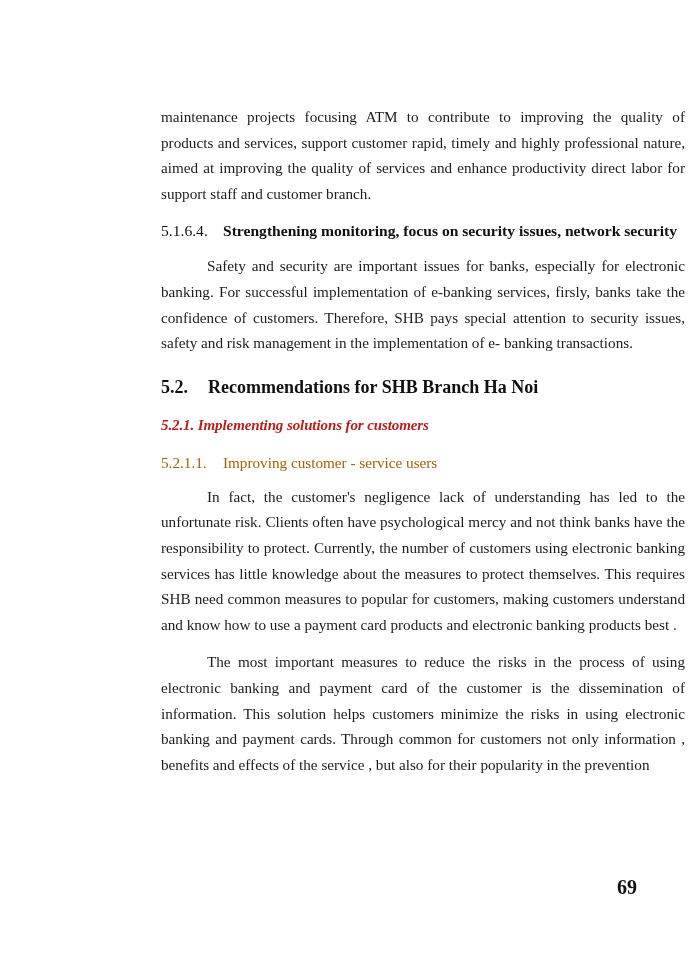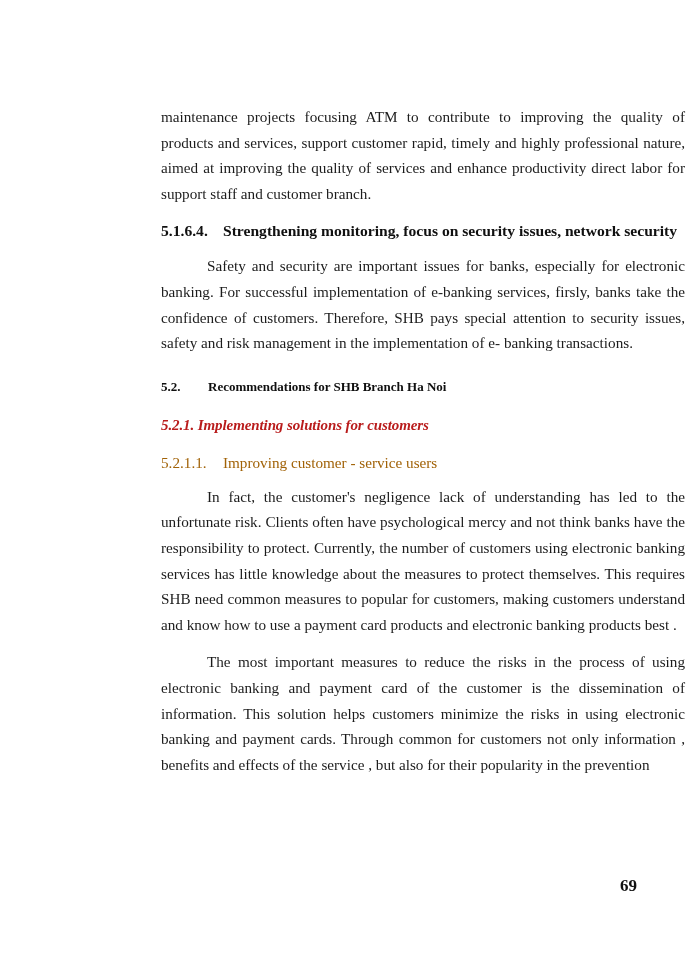--- a/index.html
+++ b/index.html
@@ -52,30 +52,30 @@
 
   
   .h-level4 {
     font-size: 15.6px;
     line-height: 22px;
     margin: 14px 0 8px 0;
     color: #101010;
     white-space: nowrap;
   }
   .h-level4 .num {
-    font-weight: bold;
+    font-weight: normal;
     display: inline-block;
     min-width: 62px;
   }
   .h-level4 .title {
     font-weight: bold;
   }
 
   .h-level2 {
-    font-size: 13px;
+    font-size: 18px;
     font-weight: bold;
     line-height: 22px;
     margin: 20px 0 10px 0;
     color: #101010;
   }
   .h-level2 .num {
     display: inline-block;
     min-width: 47px;
   }
 
@@ -104,21 +104,21 @@
   .gap-after-h4 { margin-top: 11px; }
   .gap-after-h5 { margin-top: 10px; }
 
   
   .page-number {
     position: absolute;
     left: 0;
     top: 876px;
     width: 637px;
     text-align: right;
-    font-size: 17px;
+    font-size: 20px;
     font-weight: bold;
     color: #111111;
   }
 </style>
 </head>
 <body>
 
 <div class="page">
   <div class="content">
 

